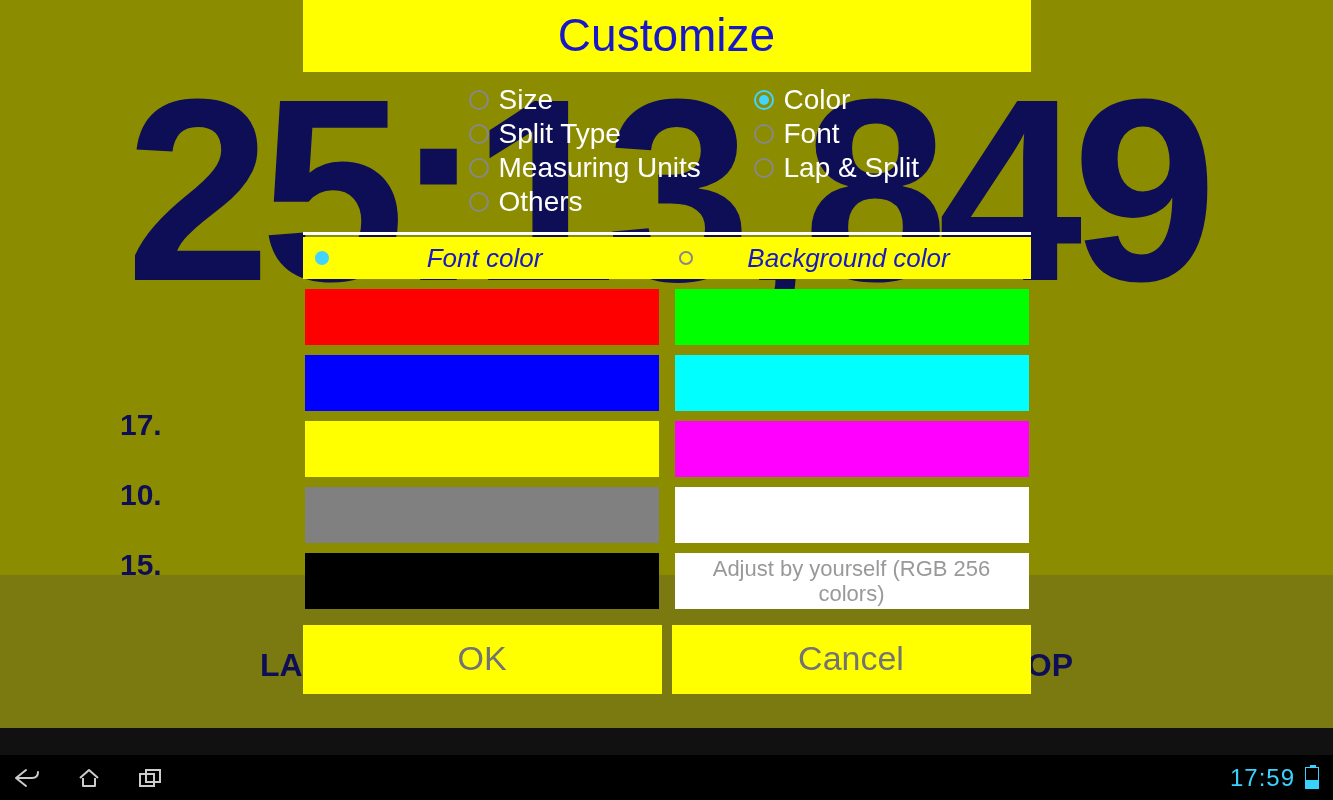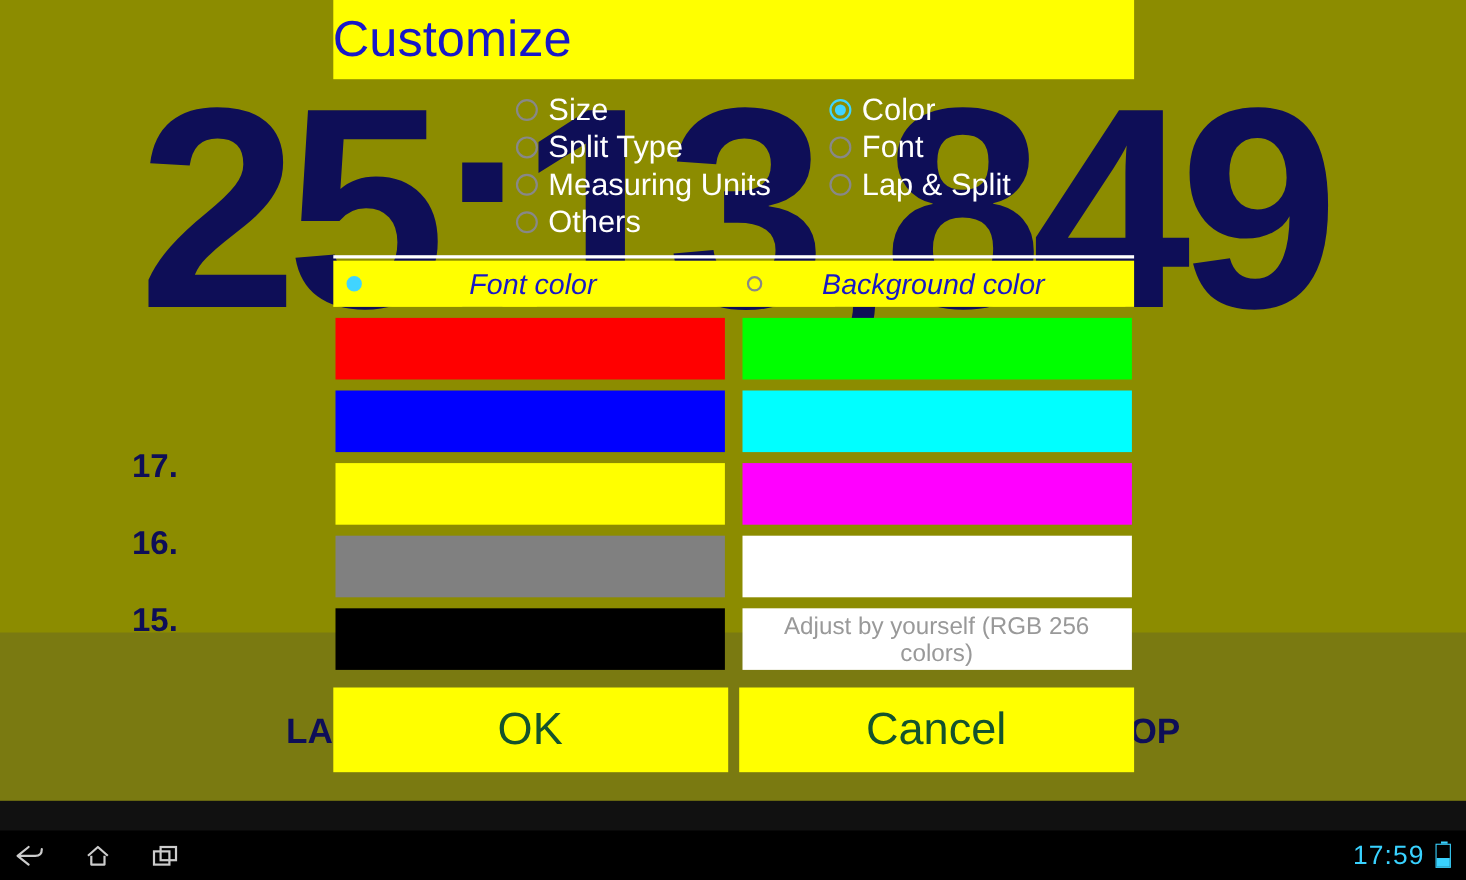--- a/index.html
+++ b/index.html
@@ -75,20 +75,21 @@
     position: absolute;
     left: 50%; transform: translateX(-50%);
     top: 0;
     width: 728px;
     z-index: 10;
     font-family: Arial, sans-serif;
   }
   .dialog-title {
     background: #ffff00;
     color: #1818c8;
+    text-align: center;
     font-size: 46px;
     font-weight: 400;
     padding: 8px 0 10px;
   }
   .radio-grid {
     display: grid;
     grid-template-columns: 1fr 1fr;
     gap: 2px 8px;
     padding: 12px 0 14px 166px;
   }
@@ -139,37 +140,37 @@
     color: #999;
     padding: 0 30px;
     line-height: 1.15;
   }
 
   .dialog-buttons {
     display:flex; gap: 10px; margin-top: 8px;
   }
   .dialog-btn {
     flex:1; background:#ffff00;
-    color:#14532d; font-size: 41px;
+    color:#737373; font-size: 34px;
     text-align:center; padding: 14px 0 16px;
     cursor: pointer;
   }
 </style>
 </head>
 <body>
 
 <div class="app-bg">
   <div class="timer-display">25:13,849</div>
 
   <div class="laps">
     <div class="lap-row">
       <span class="lap-no">17.</span>
     </div>
     <div class="lap-row">
-      <span class="lap-no">16.</span>
+      <span class="lap-no">10.</span>
     </div>
     <div class="lap-row">
       <span class="lap-no">15.</span>
     </div>
   </div>
 
   <div class="bg-buttons">
     <div class="bg-btn left">LAP/SPLIT</div>
     <div class="bg-btn right">STOP</div>
   </div>

